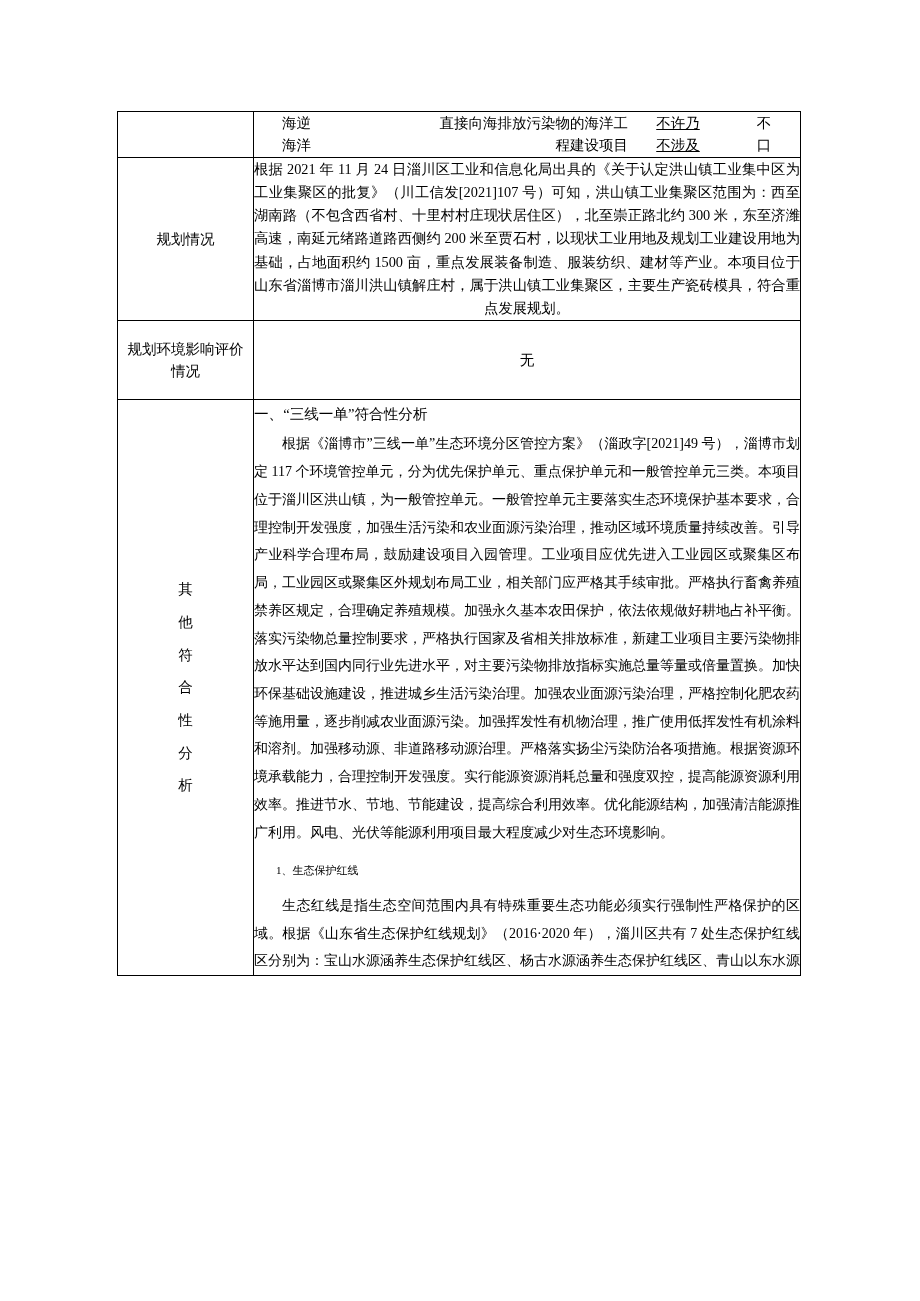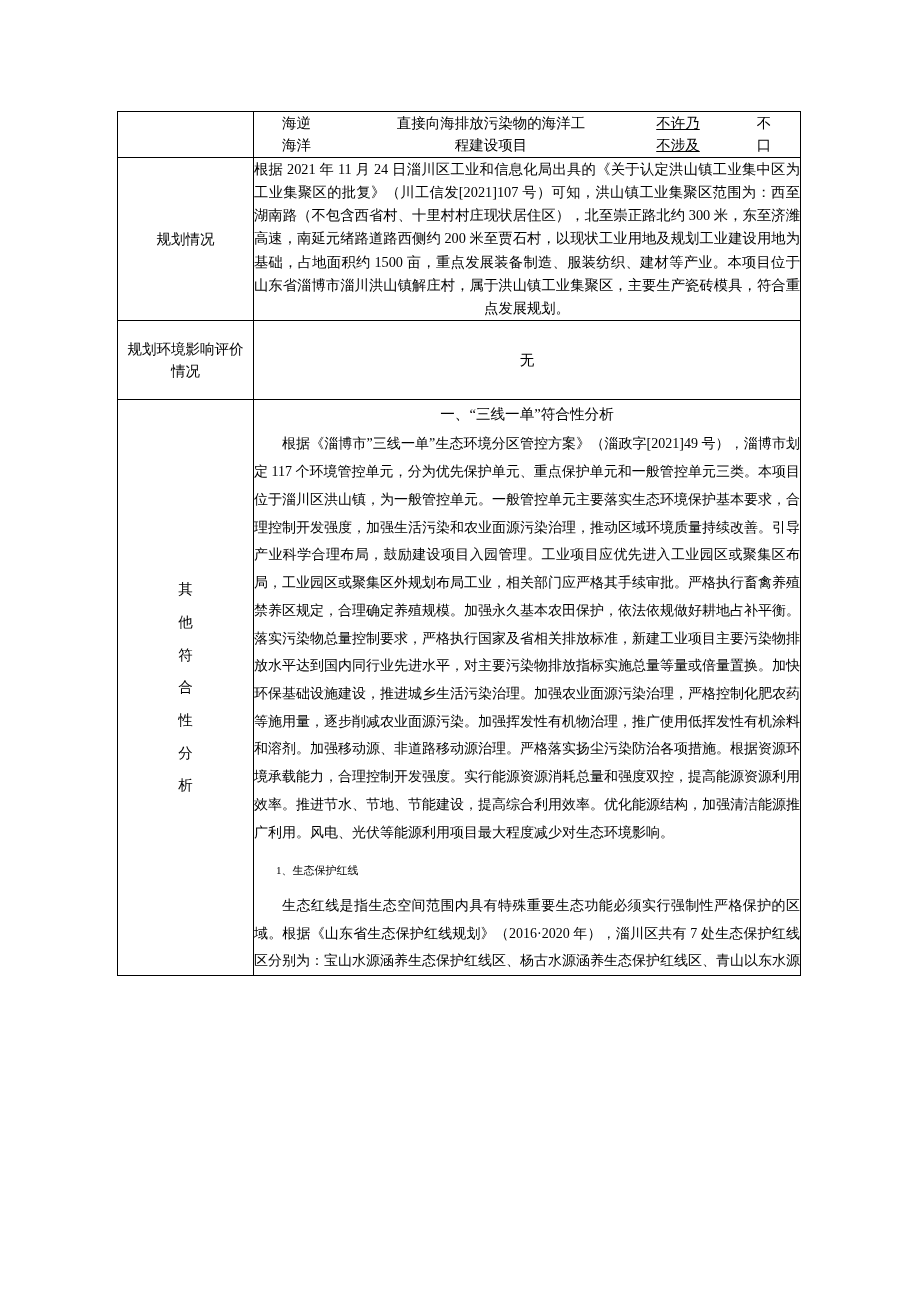--- a/index.html
+++ b/index.html
@@ -47,21 +47,21 @@
   }
   .hdr-body {
     padding: 5px 0 6px 0;
   }
   .hdr-grid {
     display: flex;
     width: 100%;
     align-items: flex-start;
   }
   .hdr-c1 { width: 100px; padding-left: 28px; box-sizing: border-box; }
-  .hdr-c2 { flex: 1; text-align: center; }
+  .hdr-c2 { flex: 1; text-align: right; }
   .hdr-c3 { width: 100px; text-align: center; text-decoration: underline; }
   .hdr-c4 { width: 72px; text-align: center; }
   .hdr-line { white-space: nowrap; }
 
   
   .rowlabel {
     text-align: center;
     padding: 6px 4px;
     line-height: 2.0;
     font-family: Liberation Serif, serif;
@@ -104,21 +104,20 @@
   .vlabel span { display: block; }
 
   .analysis-cell {
     padding: 7px 5px 40px 6px;
     vertical-align: top;
   }
   .an-h {
     font-size: 14.6px;
     line-height: 1.95;
     margin: 0 0 2px 0;
-    text-align: center;
   }
   .an-p {
     font-size: 14px;
     line-height: 1.98;
     margin: 0;
     text-align: justify;
     text-justify: inter-ideograph;
     text-indent: 2em;
   }
   .an-sub {

